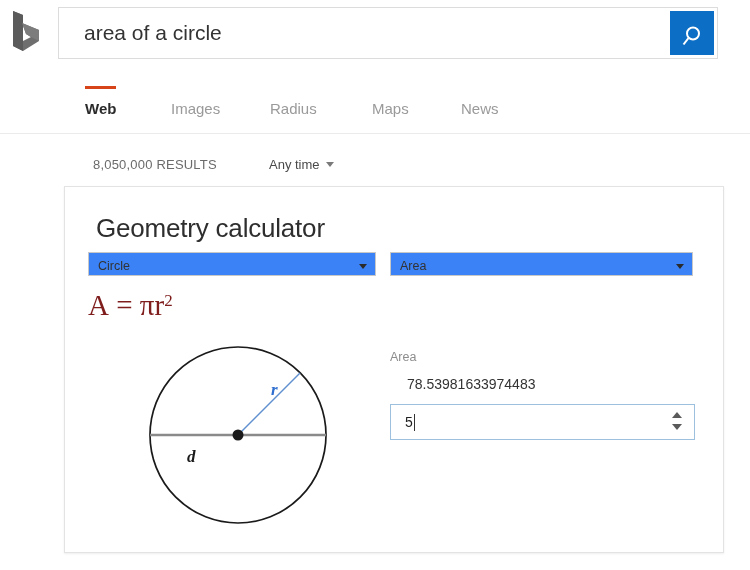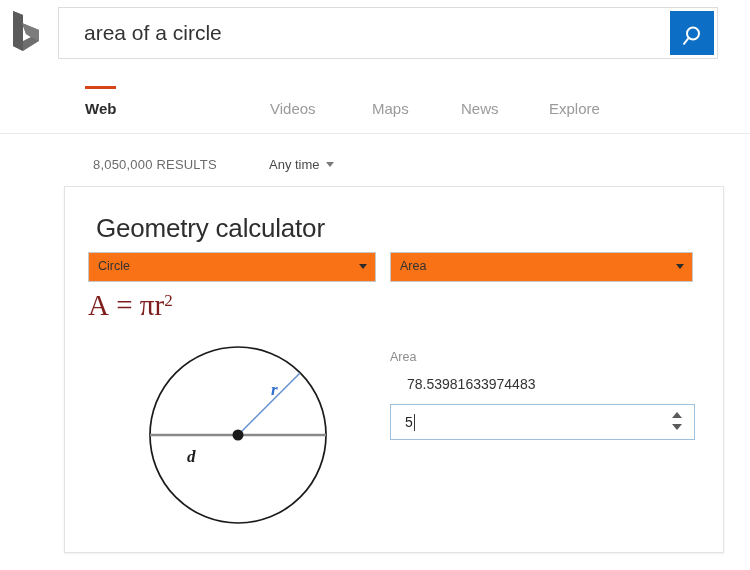--- a/index.html
+++ b/index.html
@@ -151,23 +151,23 @@
     font-size: 26px;
     font-weight: normal;
     color: #2e2e2e;
     margin: 8px;
     letter-spacing: -0.2px;
   }
 
   .select-wrap {
     position: absolute;
     top: 65px;
-    height: 30px;
+    height: 24px;
     border: 1px solid #c8c8c8;
-    background: #f97316;
+    background: #3b82f6;
     cursor: pointer;
   }
   #shape-select-wrap { left: 23px; width: 288px; }
   #mode-select-wrap  { left: 325px; width: 303px; }
   .select-label {
     position: absolute;
     left: 9px;
     top: 0;
     line-height: 26px;
     font-size: 12.5px;
@@ -285,24 +285,24 @@
       <svg width="26" height="26" viewBox="0 0 26 26">
         <circle cx="14" cy="9.5" r="6" fill="none" stroke="#ffffff" stroke-width="2"></circle>
         <line x1="9.4" y1="14.2" x2="4.5" y2="20.5" stroke="#ffffff" stroke-width="2"></line>
       </svg>
     </button>
   </div>
 </div>
 
 <div id="nav-tabs">
   <div class="tab active" style="left:85px">Web</div>
-  <div class="tab" style="left:270px">Videos</div>
+  <div class="tab" style="left:171px">Images</div>
+  <div class="tab" style="left:270px">Radius</div>
   <div class="tab" style="left:372px">Maps</div>
   <div class="tab" style="left:461px">News</div>
-  <div class="tab" style="left:549px">Explore</div>
 </div>
 
 <div id="results-meta">
   <span id="results-count">8,050,000 RESULTS</span>
   <span id="time-filter"><span>Any time</span><span class="caret"></span></span>
 </div>
 
 <div id="calc-card">
 
   <h1 id="calc-title">Geometry calculator</h1>

